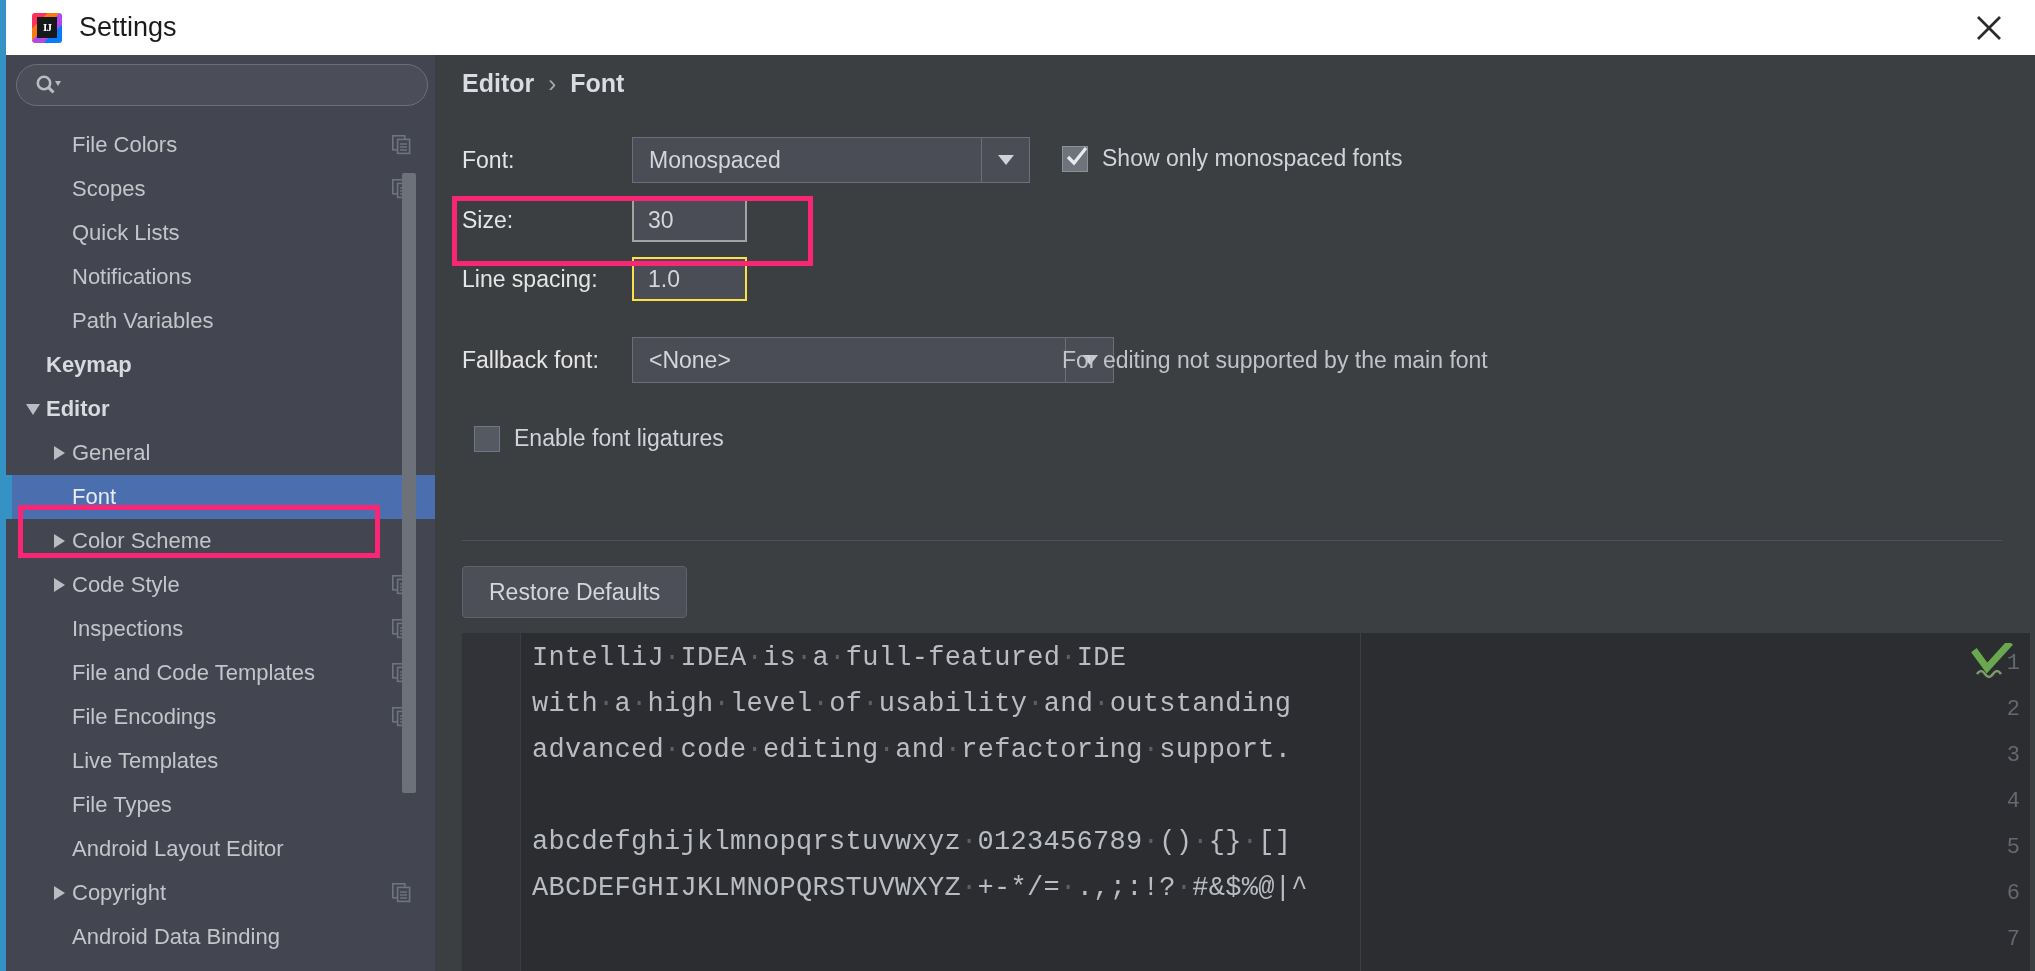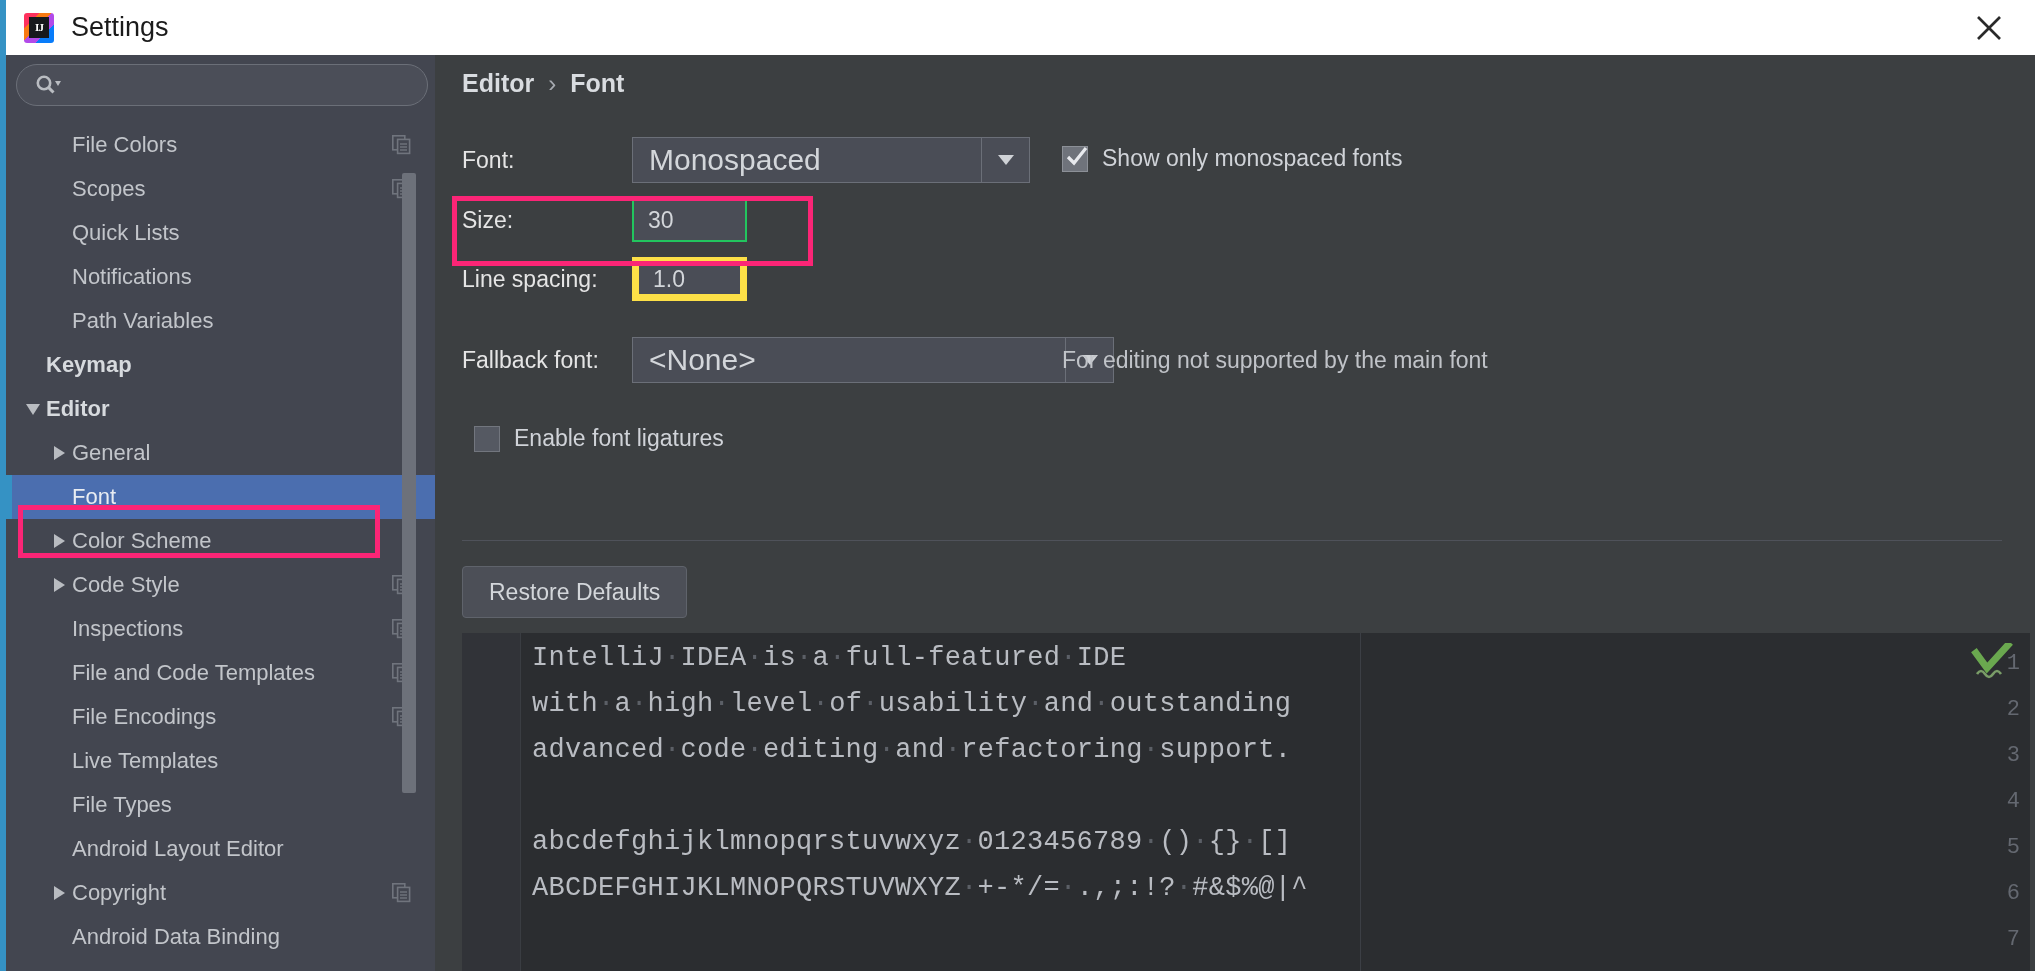--- a/index.html
+++ b/index.html
@@ -13,21 +13,21 @@
     position: relative;
     width: 2035px; height: 971px;
     background: #3c3f41;
   }
 
   
   .titlebar {
     position: absolute; left: 0; top: 0;
     width: 2035px; height: 55px;
     background: #ffffff;
-    display: flex; align-items: center;
+    display: flex; align-items: center; padding-left: 8px;
   }
   .title-accent {
     position: absolute; left: 0; top: 0;
     width: 6px; height: 55px; background: #3592c4;
   }
   .app-logo {
     margin-left: 24px; width: 30px; height: 30px;
     position: relative; flex: 0 0 auto;
   }
   .app-logo .sq {
@@ -163,46 +163,46 @@
   .combo {
     position: absolute;
     height: 46px;
     border: 1px solid #6b6f78;
     background: #4a4d56;
     display: flex; align-items: center;
     cursor: pointer;
   }
   .combo-val {
     flex: 1 1 auto; padding-left: 16px;
-    font-size: 30px; color: #d3d6da; white-space: nowrap;
+    font-size: 23px; color: #d3d6da; white-space: nowrap;
     overflow: hidden;
   }
   .combo-arrow {
     width: 48px; height: 100%;
     border-left: 1px solid #6b6f78;
     display: flex; align-items: center; justify-content: center;
     flex: 0 0 auto;
   }
   .combo-arrow i {
     width: 0; height: 0;
     border-top: 10px solid #cfd2d6;
     border-left: 8px solid transparent;
     border-right: 8px solid transparent;
     display: block;
   }
   .txtfield {
     position: absolute;
     height: 44px;
     background: #4a4d56;
-    border: 7px solid #fde047;
+    border: 2px solid #fde047;
     display: flex; align-items: center;
     padding-left: 14px;
     font-size: 23px; color: #d3d6da;
   }
-  .txtfield.focused { border: 2px solid #22c55e; }
+  .txtfield.focused { border: 2px solid #a3a3a3; }
   .hint {
     position: absolute;
     font-size: 23px; color: #c0c3c8; white-space: nowrap;
   }
   .cb-row {
     position: absolute;
     display: flex; align-items: center; gap: 14px;
     cursor: pointer;
   }
   .cb-box {

